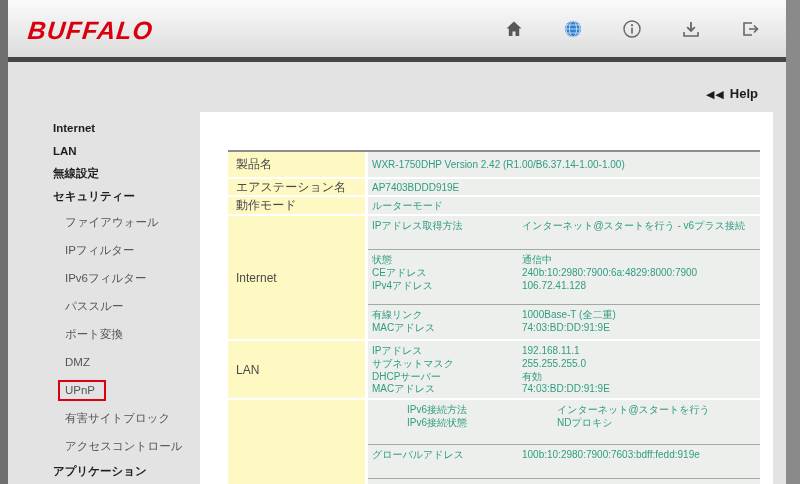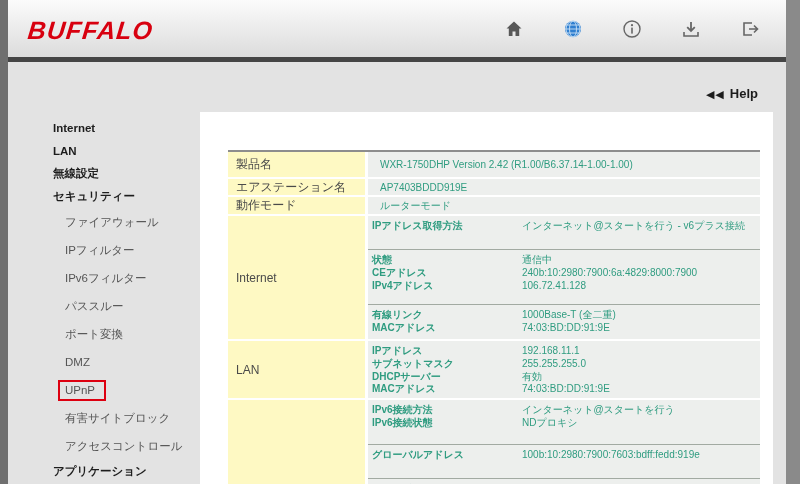--- a/index.html
+++ b/index.html
@@ -29,29 +29,29 @@
   .side-item.lvl1 { height:23px; padding-left:45px; font-size:11.5px; font-weight:bold; color:#1d1d1d; }
   .side-item.lvl2 { height:28px; padding-left:57px; font-size:11.5px; color:#555555; }
   .upnp-box { display:inline-block; border:2px solid #dd0010; padding:2px 9px 3px 5px; margin-left:-7px; }
 
   .status-table { position:absolute; left:28px; top:38px; width:532px; border-top:2px solid #8d8d8d; }
   .t-row { display:flex; }
   .t-row + .t-row { margin-top:2px; }
   .t-label { width:140px; min-width:140px; background:#fef9c3; border-right:3px solid #ffffff;
              color:#4a4a4a; font-size:12px; display:flex; align-items:center; padding-left:8px; }
   .t-value-single { flex:1; background:#edefed; color:#2f9c80; font-size:10px;
-                    display:flex; align-items:center; padding-left:12px; }
+                    display:flex; align-items:center; padding-left:4px; }
   .t-groups { flex:1; background:#edefed; display:flex; flex-direction:column; }
   .t-group { padding:4px 0 0 4px; }
   .t-group + .t-group { border-top:1px solid #a2aaa2; }
   .t-pair { display:flex; font-size:10px; line-height:12.8px; color:#2f9c80; }
-  .t-name { width:150px; min-width:150px;font-weight:bold; }
+  .t-name { width:150px; min-width:150px; }
   .r0 { height:25px; } .r1 { height:16px; } .r2 { height:17px; } .r4 { height:57px; }
   .g-h33 { min-height:33px; } .g-h55 { min-height:55px; } .g-h35 { min-height:35px; }
-  .g-h44 { min-height:44px; } .g-h34 { min-height:34px; } .g-last { min-height:40px; }
+  .g-h44 { min-height:44px;margin-left:35px; } .g-h34 { min-height:34px; } .g-last { min-height:40px; }
 </style>
 </head>
 <body>
 
 <div class="edge-l"></div>
 <div class="edge-r"></div>
 
 <div class="topbar">
   <div class="logo">BUFFALO</div>
   <div class="top-icons">

